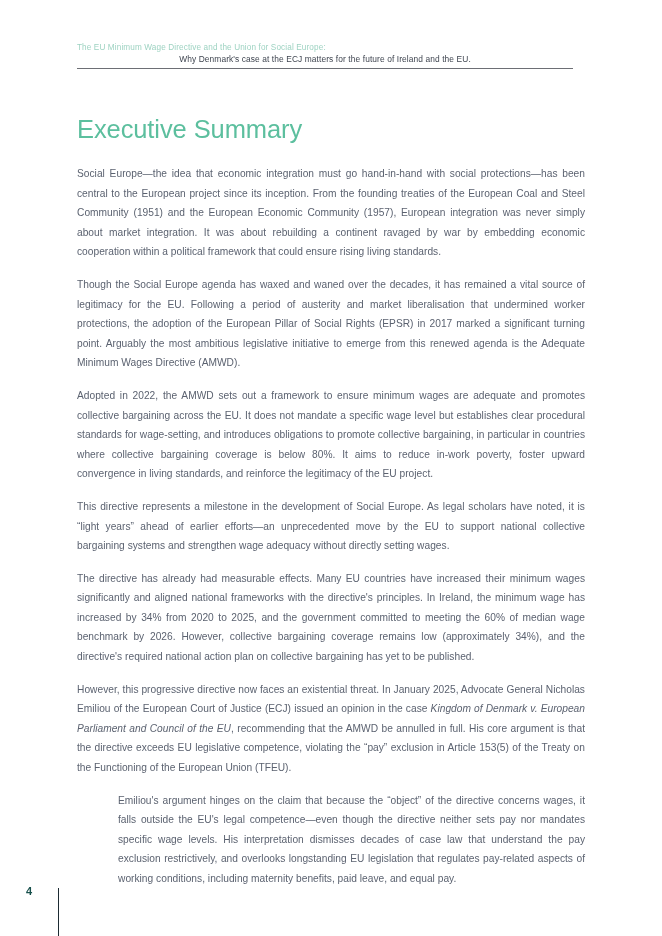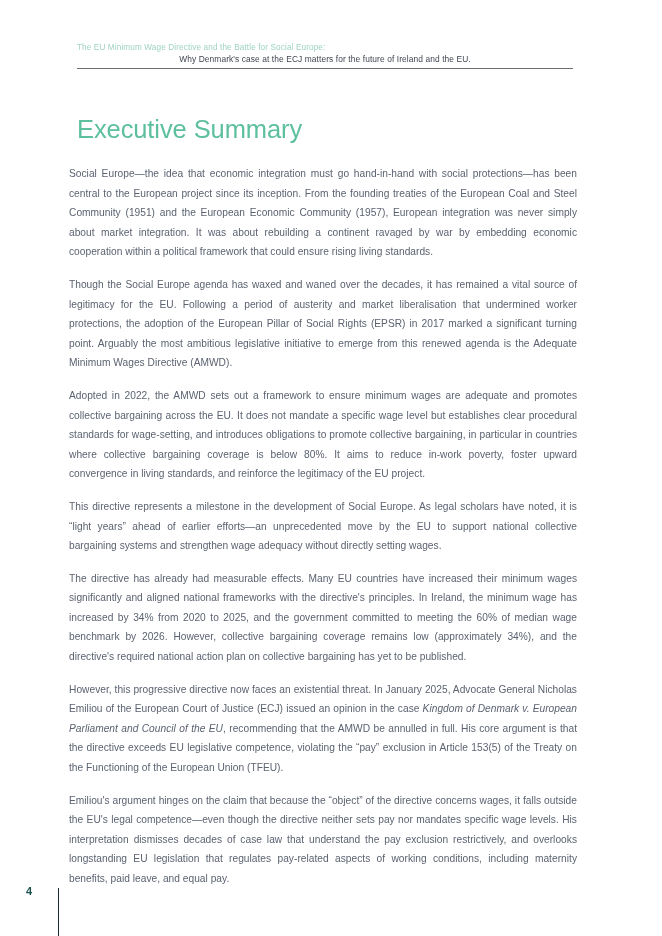--- a/index.html
+++ b/index.html
@@ -58,35 +58,36 @@
     line-height: 30px;
     font-weight: 400;
     letter-spacing: -0.1px;
     color: #5cbf9e;
     margin: 0;
   }
 
   
   .body-copy {
     position: absolute;
-    left: 69px;
+    left: 77px;
     top: 164px;
     width: 508px;
   }
   .body-copy p {
     margin: 0 0 13px 0;
     font-size: 10.2px;
     line-height: 19.6px;
     color: #5b6270;
     text-align: justify;
     text-justify: inter-word;
     letter-spacing: 0.02px;
   }
   .body-copy p:last-child {
     margin-bottom: 0;
+    margin-left: 41px;
   }
   .body-copy p em {
     font-style: italic;
   }
 
   
   .page-number {
     position: absolute;
     left: 26px;
     top: 884px;
@@ -103,21 +104,21 @@
     height: 48px;
     border-left: 1.2px solid #1d2b33;
   }
 </style>
 </head>
 <body>
 
 <div class="page">
 
   <div class="doc-header">
-    <div class="line1">The EU Minimum Wage Directive and the Battle for Social Europe:</div>
+    <div class="line1">The EU Minimum Wage Directive and the Union for Social Europe:</div>
     <div class="line2">Why Denmark's case at the ECJ matters for the future of Ireland and the EU.</div>
     <div class="rule"></div>
   </div>
 
   <h1 class="page-title">Executive Summary</h1>
 
   <div class="body-copy">
     <p>Social Europe—the idea that economic integration must go hand-in-hand with social protections—has been central to the European project since its inception. From the founding treaties of the European Coal and Steel Community (1951) and the European Economic Community (1957), European integration was never simply about market integration. It was about rebuilding a continent ravaged by war by embedding economic cooperation within a political framework that could ensure rising living standards.</p>
     <p>Though the Social Europe agenda has waxed and waned over the decades, it has remained a vital source of legitimacy for the EU. Following a period of austerity and market liberalisation that undermined worker protections, the adoption of the European Pillar of Social Rights (EPSR) in 2017 marked a significant turning point. Arguably the most ambitious legislative initiative to emerge from this renewed agenda is the Adequate Minimum Wages Directive (AMWD).</p>
     <p>Adopted in 2022, the AMWD sets out a framework to ensure minimum wages are adequate and promotes collective bargaining across the EU. It does not mandate a specific wage level but establishes clear procedural standards for wage-setting, and introduces obligations to promote collective bargaining, in particular in countries where collective bargaining coverage is below 80%. It aims to reduce in-work poverty, foster upward convergence in living standards, and reinforce the legitimacy of the EU project.</p>

